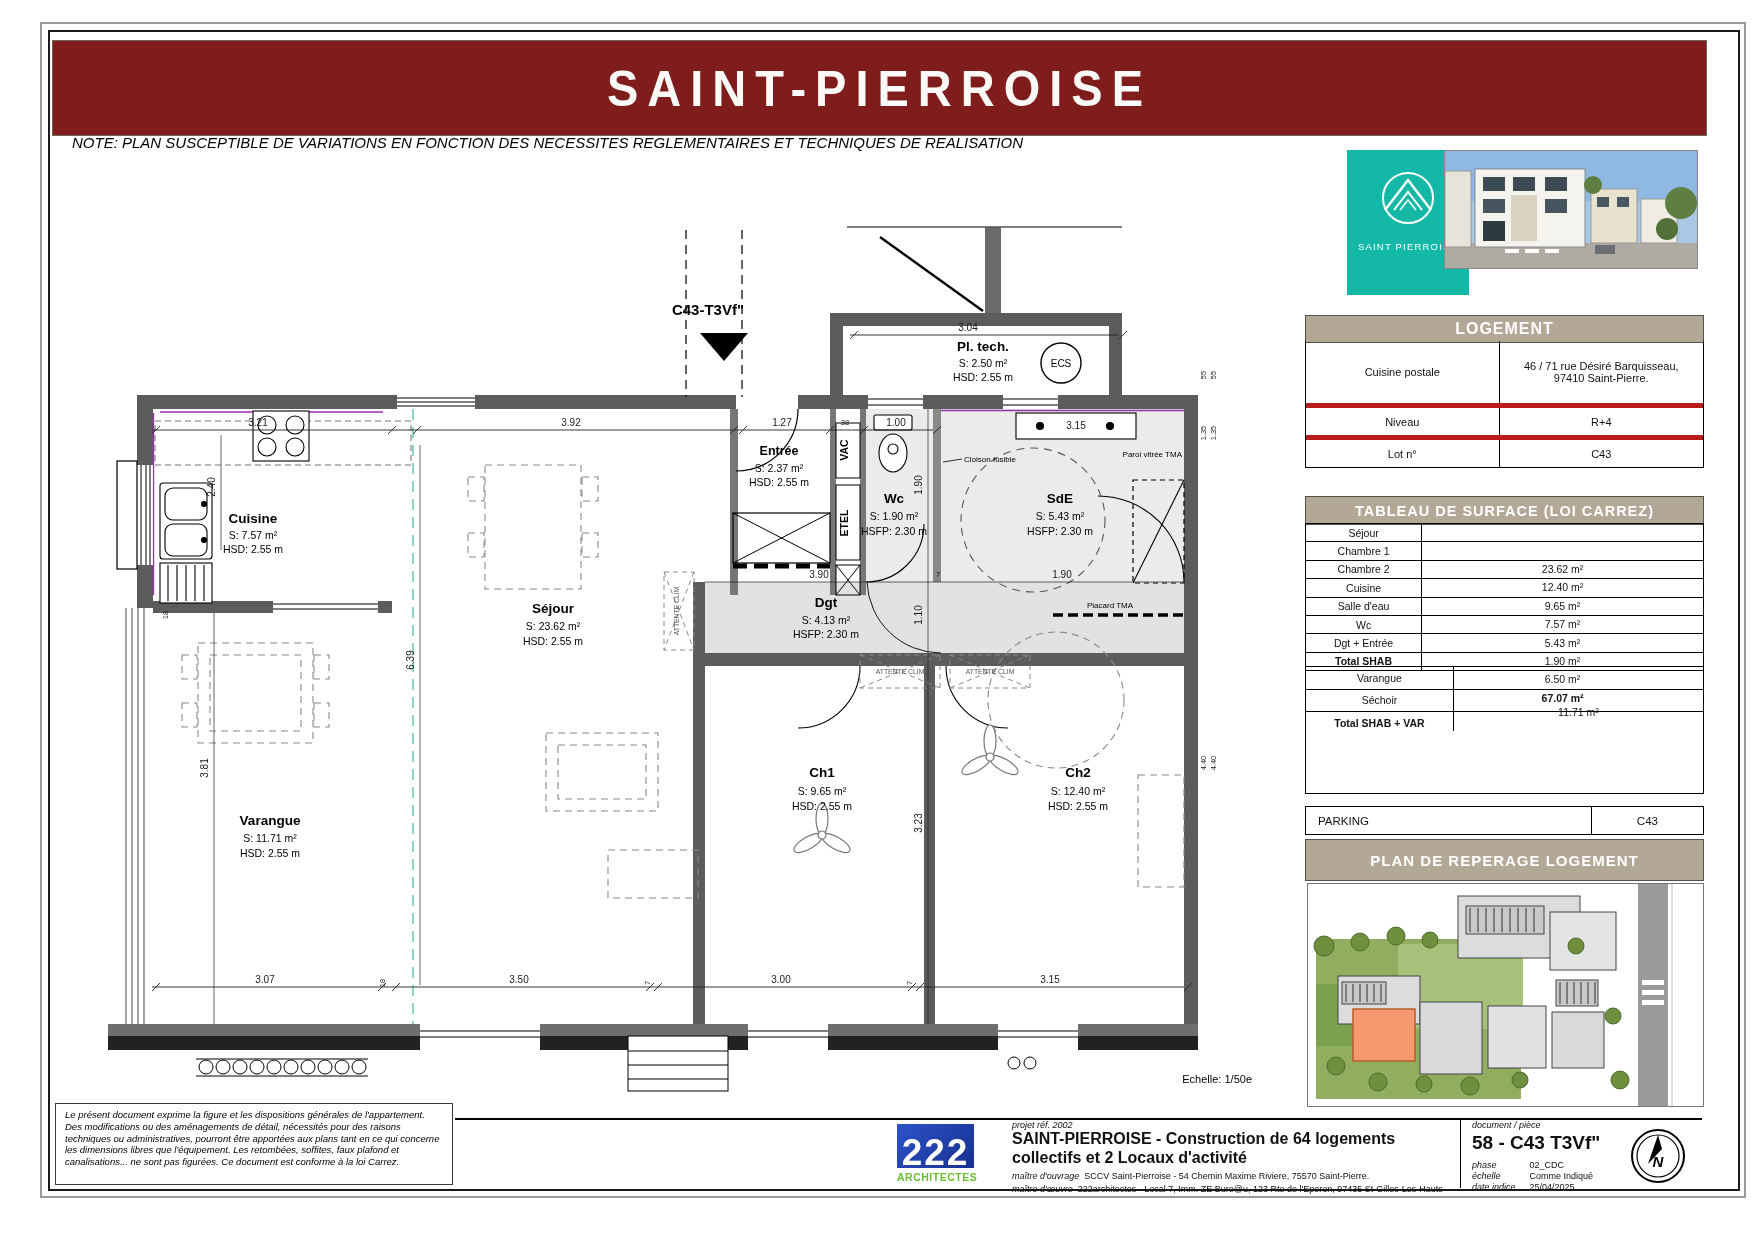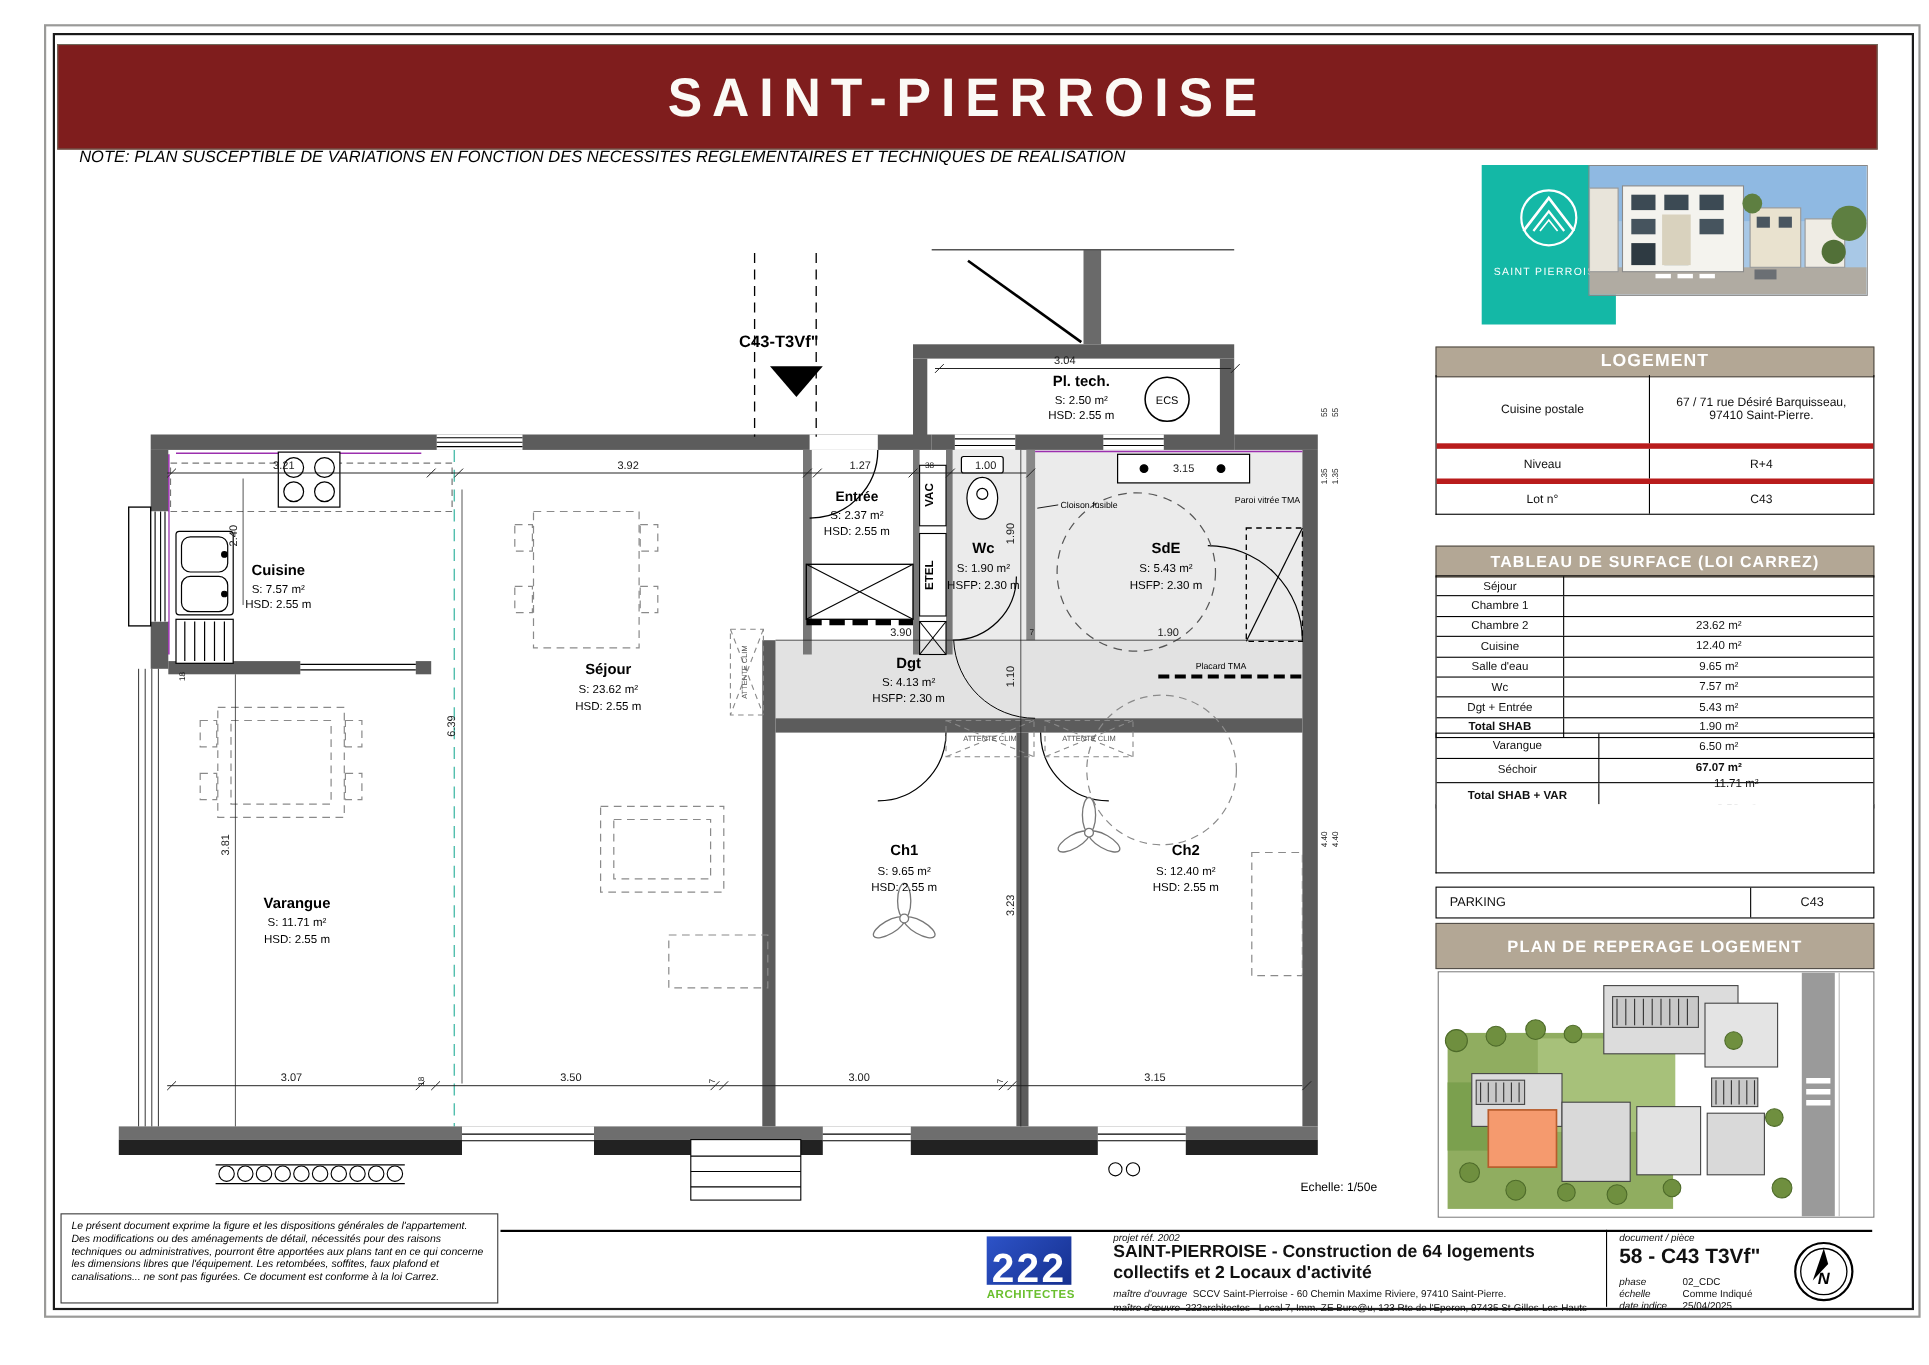--- a/index.html
+++ b/index.html
@@ -414,21 +414,21 @@
       <rect x="150" y="94" width="20" height="9" fill="#6b6f74"></rect>
     </svg>
   </div>
 
   <div class="abs band" id="band-logement">
     <span>LOGEMENT</span>
   </div>
   <div class="abs" id="tbl-logement">
     <div class="lrow" style="height:62px">
       <div class="lc">Cuisine postale</div>
-      <div class="vc">67 / 71 rue Désiré Barquisseau,
+      <div class="vc">46 / 71 rue Désiré Barquisseau,
 97410 Saint-Pierre.</div>
     </div>
     <div class="lrow" style="height:27px">
       <div class="lc">Niveau</div>
       <div class="vc">R+4</div>
     </div>
     <div class="lrow" style="height:27px">
       <div class="lc">Lot n°</div>
       <div class="vc">C43</div>
     </div>
@@ -570,21 +570,21 @@
         <span>222</span>
       </div>
     <div class="arch">ARCHITECTES</div>
   </div>
 
   <div class="abs" id="f-proj">
     <div class="ref">projet réf. 2002</div>
     <div class="t1">SAINT-PIERROISE -  Construction de 64 logements</div>
     <div class="t1">collectifs et 2 Locaux d'activité</div>
     <div class="meta">
-      <span class="ml">maître d'ouvrage</span><span>SCCV Saint-Pierroise - 60 Chemin Maxime Riviere, 97410 Saint-Pierre.</span>
+      <span class="ml">maître d'ouvrage</span><span>SCCV Saint-Pierroise - 54 Chemin Maxime Riviere, 75570 Saint-Pierre.</span>
     </div>
     <div class="meta">
       <span class="ml">maître d'œuvre</span><span>222architectes - Local 7, Imm. ZE Bure@u, 123 Rte de l'Eperon, 97435 St-Gilles-Les-Hauts</span>
     </div>
   </div>
 
   <div class="abs" id="f-divider"></div>
 
   <div class="abs" id="f-doc">
     <div class="dl">document / pièce</div>

